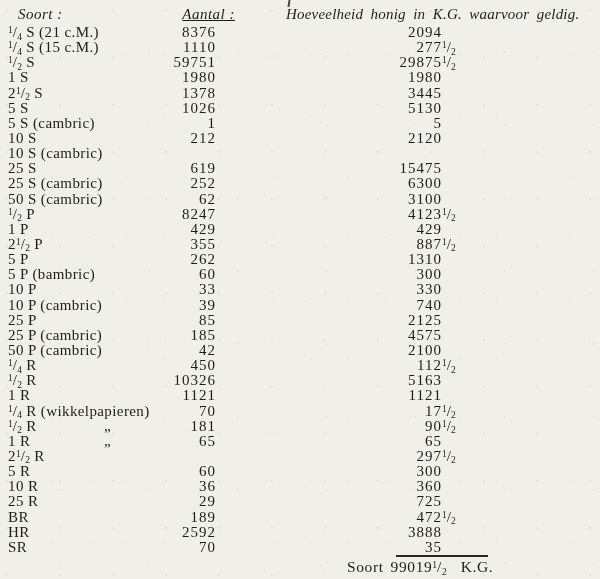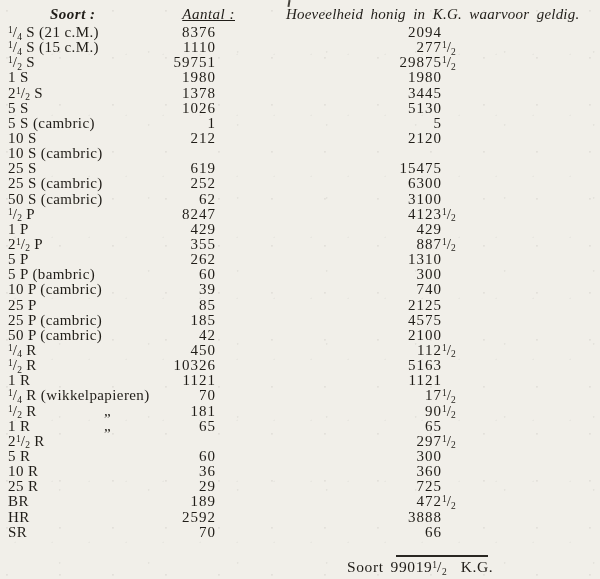--- a/index.html
+++ b/index.html
@@ -12,21 +12,21 @@
       radial-gradient(circle at 41% 89%, rgba(60,55,45,.05) .5px, transparent 1px);
     background-size:53px 47px, 89px 73px, 37px 61px;
     color:#201d18;
     font-family:"Liberation Serif","DejaVu Serif",serif;
     font-size:15px;
     overflow:hidden;
   }
   .artifact{position:absolute;left:288px;top:0;width:2px;height:7px;background:#45423c;transform:rotate(9deg);}
   
   .thead{position:absolute;top:6px;left:0;right:0;height:18px;font-style:italic;}
-  .h-soort{position:absolute;left:50px;letter-spacing:.5px;font-weight:bold;}
+  .h-soort{position:absolute;left:18px;letter-spacing:.5px;}
   .h-aantal{position:absolute;left:0;width:235px;text-align:right;letter-spacing:.5px;text-decoration:underline;}
   .h-kg{position:absolute;left:286px;letter-spacing:.2px;word-spacing:3.5px;white-space:nowrap;}
   
   .tbody{position:absolute;top:25px;left:0;right:0;}
   .row{position:relative;height:15.15px;line-height:15.15px;}
   .c-soort{position:absolute;left:8px;white-space:nowrap;letter-spacing:.4px;}
   .c-ditto{position:absolute;left:104px;top:0;}
   .c-aantal{position:absolute;left:0;top:0;width:216px;text-align:right;letter-spacing:1px;}
   .c-kg{position:absolute;left:216px;top:0;width:226px;text-align:right;letter-spacing:1px;}
   .sup{font-size:9.5px;position:relative;top:-4px;letter-spacing:0;}
@@ -130,20 +130,25 @@
         <span class="c-soort">5 P</span>
         <span class="c-aantal">262</span>
         <span class="c-kg">1310</span>
       </div>
       <div class="row">
         <span class="c-soort">5 P (bambric)</span>
         <span class="c-aantal">60</span>
         <span class="c-kg">300</span>
       </div>
       <div class="row">
+        <span class="c-soort">10 P</span>
+        <span class="c-aantal">33</span>
+        <span class="c-kg">330</span>
+      </div>
+      <div class="row">
         <span class="c-soort">10 P (cambric)</span>
         <span class="c-aantal">39</span>
         <span class="c-kg">740</span>
       </div>
       <div class="row">
         <span class="c-soort">25 P</span>
         <span class="c-aantal">85</span>
         <span class="c-kg">2125</span>
       </div>
       <div class="row">
@@ -213,21 +218,21 @@
         <span class="c-kg">472<span class="hang"><span class="sup">1</span>/<span class="sub">2</span></span></span>
       </div>
       <div class="row">
         <span class="c-soort">HR</span>
         <span class="c-aantal">2592</span>
         <span class="c-kg">3888</span>
       </div>
       <div class="row">
         <span class="c-soort">SR</span>
         <span class="c-aantal">70</span>
-        <span class="c-kg">66</span>
+        <span class="c-kg">35</span>
       </div>
     </div>
 
   <div class="total-rule"></div>
   <div class="total-line">
     <span class="total-label">Soort</span><span class="total-value">99019<span class="sup">1</span>/<span class="sub">2</span></span><span class="total-unit">K.G.</span>
   </div>
 </div>
 
 </body></html>

